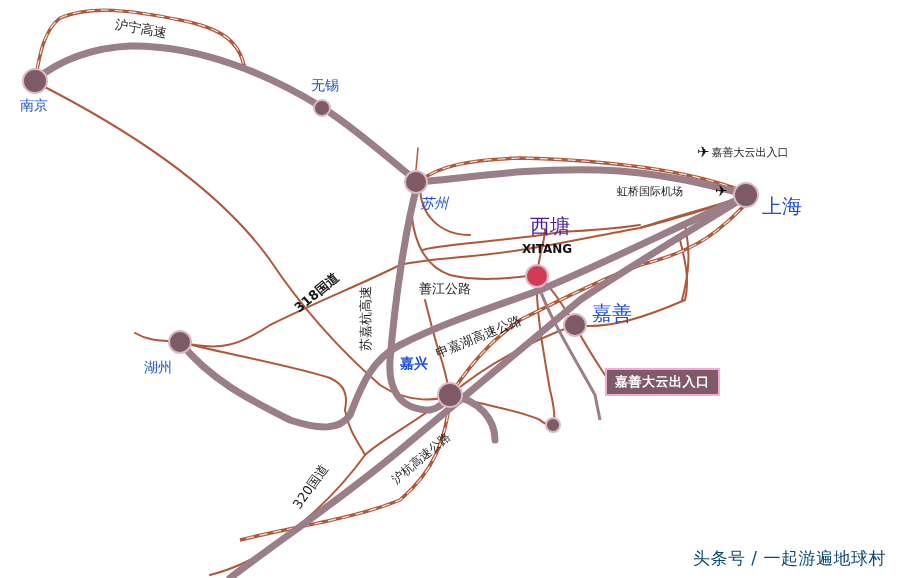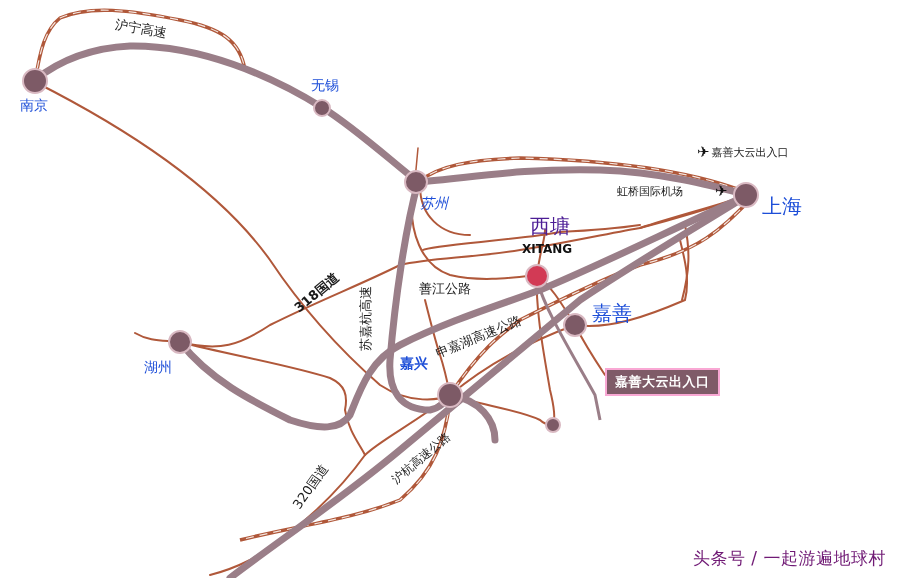--- a/index.html
+++ b/index.html
@@ -7,21 +7,21 @@
   svg { position:absolute; left:0; top:0; }
   .lbl { position:absolute; color:#1d4ed8; white-space:nowrap; line-height:1; }
   .city { font-size:14px; }
   .city-big { font-size:20px; }
   .road { font-size:13px; color:#1a1a1a; }
   .airport { font-size:11px; color:#222; display:flex; align-items:center; gap:2px; }
   .plane { font-size:15px; color:#111; }
   .exitbox { position:absolute; background:#7f5b68; color:#fff; font-size:13px; font-weight:bold; padding:3px 8px; border:2px solid #f9a8d4; letter-spacing:0.5px; }
   .xitang-cn { font-size:20px; color:#4c1d95; }
   .xitang-en { font-size:12px; color:#111; font-weight:bold;text-align:right; }
-  .watermark { position:absolute; right:14px; bottom:8px; font-size:17px; color:#701a75; letter-spacing:0.5px; }
+  .watermark { position:absolute; right:14px; bottom:8px; font-size:17px; color:#0c4a6e; letter-spacing:0.5px; }
 </style>
 </head>
 <body>
 
 <div id="map">
   <svg width="900" height="578" viewBox="0 0 900 578">
 
     <g fill="none" stroke="#b0583a" stroke-width="2" stroke-linecap="round">
 
       <path d="M35,82 C130,130 220,190 270,260 C300,305 340,350 380,385 C410,405 440,400 450,395"></path>

